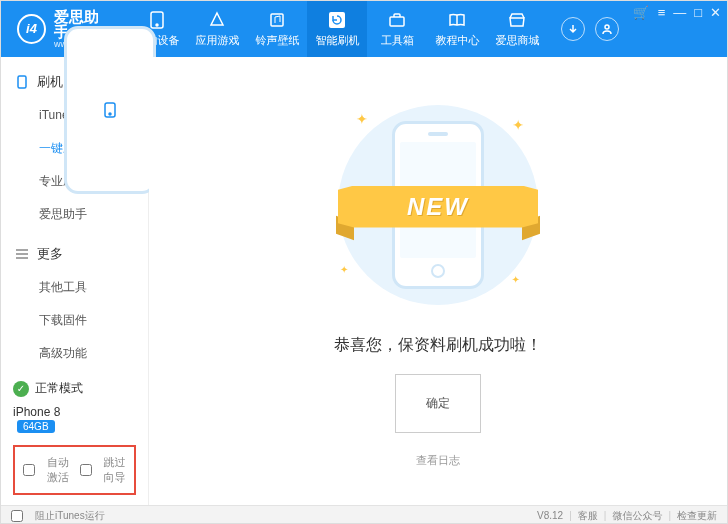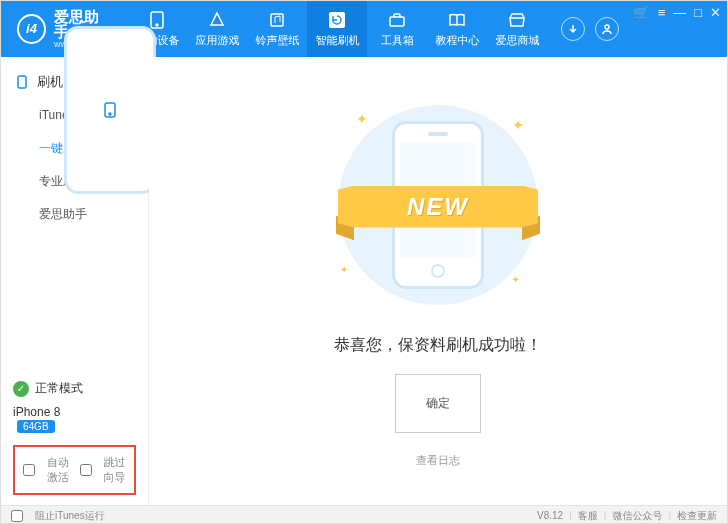--- a/index.html
+++ b/index.html
@@ -173,20 +173,35 @@
                 <rect x="1" y="1" width="8" height="12" rx="1.5"></rect>
               </svg>
             </span>
           <span>刷机</span>
         </div>
         <div class="side-item">iTunes刷机</div>
         <div class="side-item active">一键刷机</div>
         <div class="side-item">专业刷机</div>
         <div class="side-item">爱思助手</div>
       </div>
+      <div class="side-section">
+        <div class="side-header">
+          <span class="hicon">
+              <svg width="12" height="10" viewBox="0 0 12 10" stroke="#888" stroke-width="1.5">
+                <line x1="0" y1="1" x2="12" y2="1"></line>
+                <line x1="0" y1="5" x2="12" y2="5"></line>
+                <line x1="0" y1="9" x2="12" y2="9"></line>
+              </svg>
+            </span>
+          <span>更多</span>
+        </div>
+        <div class="side-item">其他工具</div>
+        <div class="side-item">下载固件</div>
+        <div class="side-item">高级功能</div>
+      </div>
     </div>
     <div class="side-bottom">
       <div class="status-row">
         <span class="status-icon green">✓</span>
         <span>正常模式</span>
       </div>
       <div class="status-row" style="align-items:flex-start">
         <span class="status-icon phone">
             <svg width="12" height="16" viewBox="0 0 12 16" fill="none" stroke="#1b8ff2" stroke-width="1.5">
               <rect x="1" y="1" width="10" height="14" rx="2"></rect>

